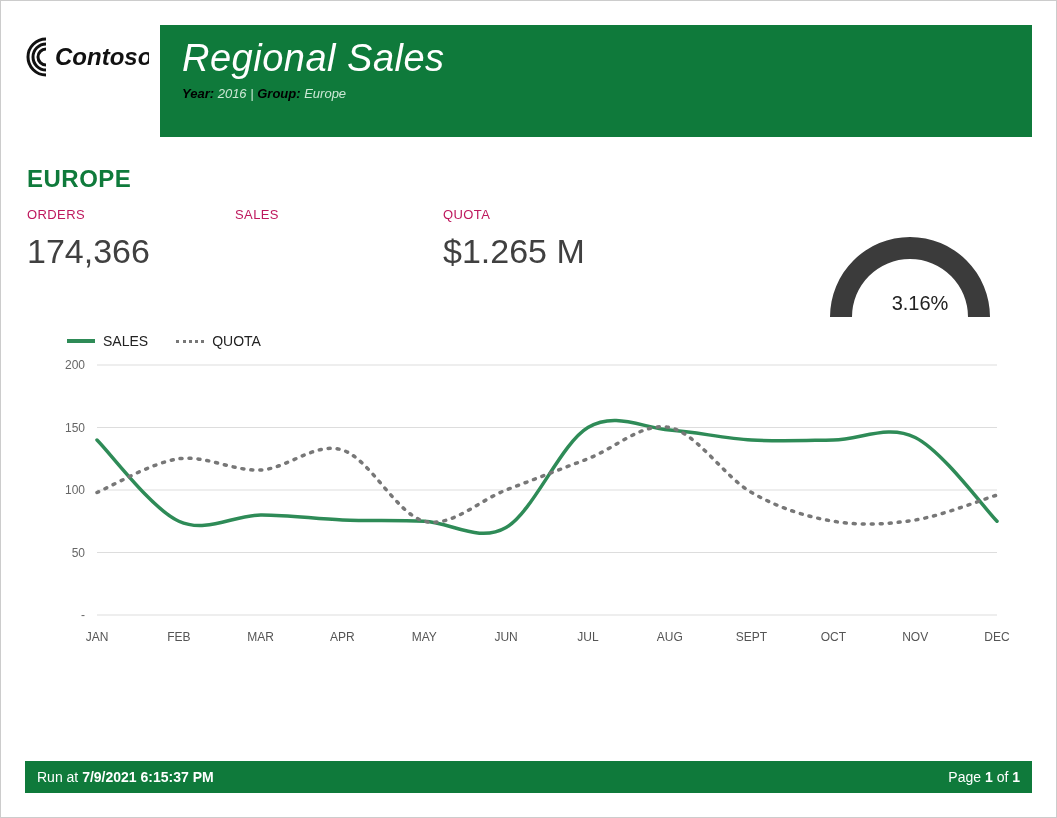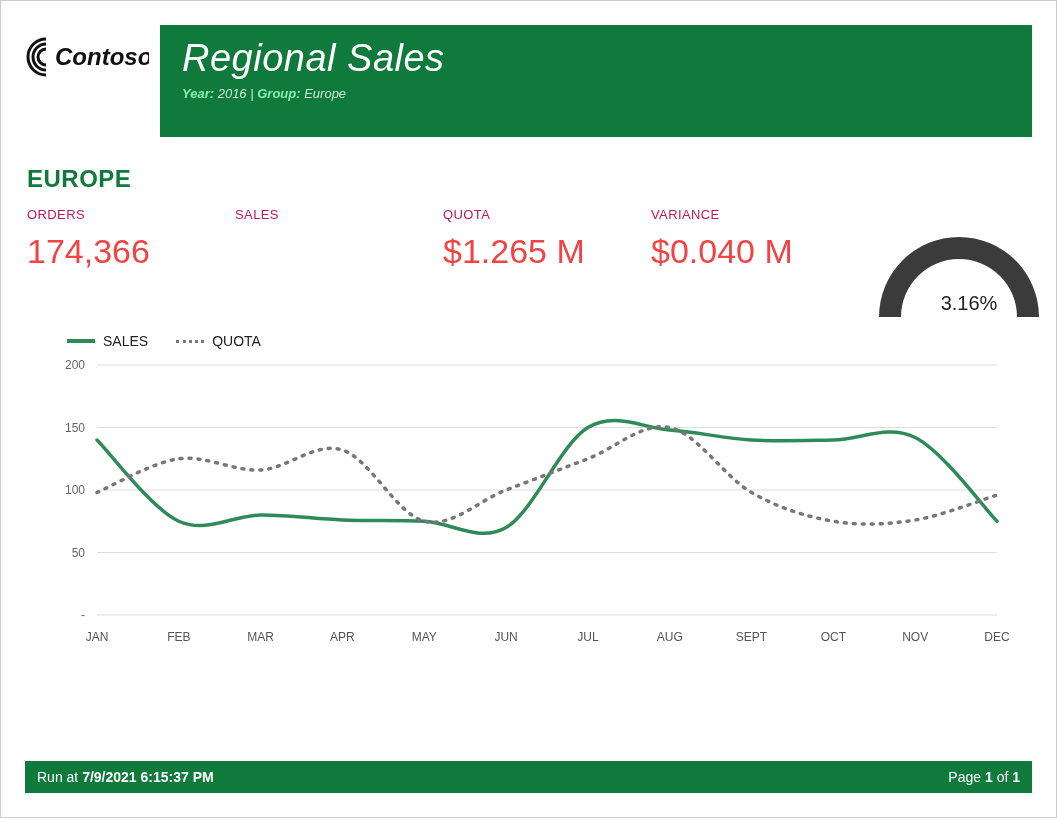--- a/index.html
+++ b/index.html
@@ -35,21 +35,21 @@
     font-size: 38px;
     font-weight: 200;
     letter-spacing: 0.5px;
     margin-bottom: 6px;
   }
   .title-sub {
     font-size: 13px;
     color: #cde8d6;
     font-weight: 400;
   }
-  .title-sub b { color:#86efac; font-weight:600; }
+  .title-sub b { color:#000000; font-weight:600; }
   .region-label {
     margin: 28px 0 6px 26px;
     color: #0f7a3b;
     font-size: 24px;
     font-weight: 600;
     letter-spacing: 0.5px;
   }
   .kpis {
     display: flex;
     padding: 8px 26px 0 26px;
@@ -61,21 +61,21 @@
   }
   .kpi-label {
     font-size: 13px;
     color: #be185d;
     letter-spacing: 0.4px;
     margin-bottom: 10px;
   }
   .kpi-value {
     font-size: 34px;
     font-weight: 300;
-    color: #ef4444;
+    color: #404040;
   }
   .gauge-wrap {
     flex: 0 0 220px;
     margin-left: auto;
     position: relative;
     height: 100px;
     margin-top: 10px;
   }
   .gauge-pct {
     position: absolute;
@@ -148,24 +148,20 @@
   <div class="kpi">
     <div class="kpi-label">ORDERS</div>
     <div class="kpi-value">174,366</div>
   </div>
   <div class="kpi">
     <div class="kpi-label">SALES</div>
   </div>
   <div class="kpi">
     <div class="kpi-label">QUOTA</div>
     <div class="kpi-value">$1.265 M</div>
-  </div>
-  <div class="kpi">
-    <div class="kpi-label">VARIANCE</div>
-    <div class="kpi-value">$0.040 M</div>
   </div>
   <div class="gauge-wrap">
     <svg width="200" height="100" viewBox="0 0 200 100" id="gauge-svg">
         <path d="M 20 100.00000000000001 A 80 80 0 0 1 180 100
              L 158 100 A 58 58 0 0 0 42 100 Z" fill="#3b3b3b"></path>
       </svg>
     <div class="gauge-pct">3.16%</div>
   </div>
 </div>
 

